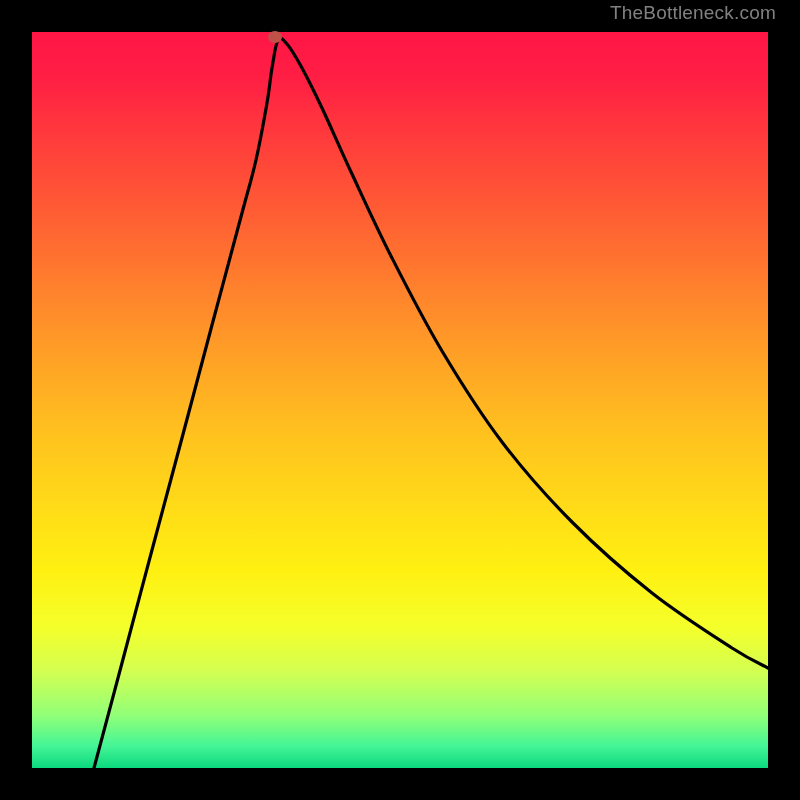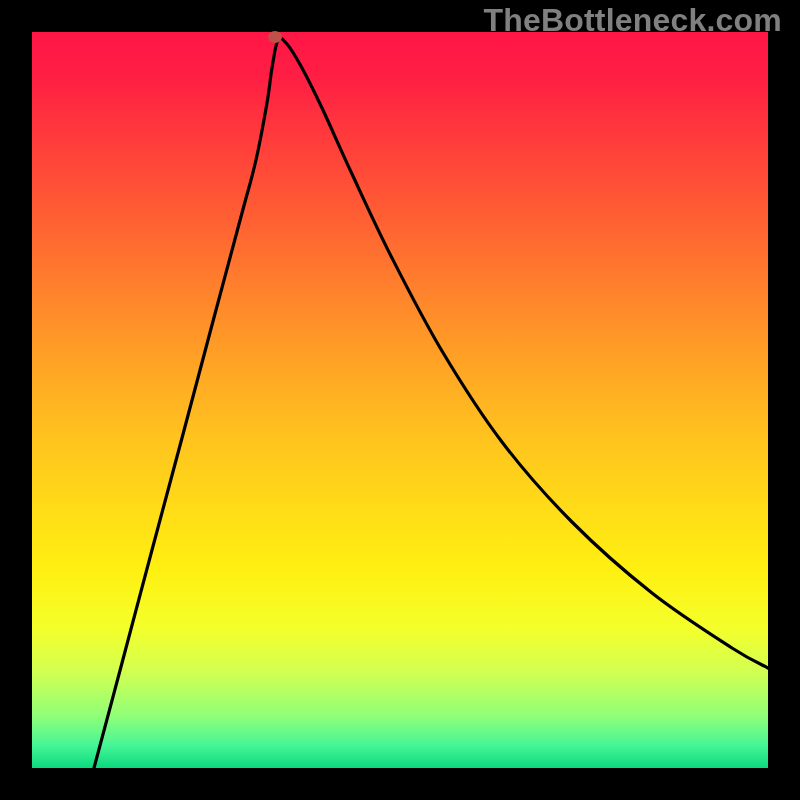--- a/index.html
+++ b/index.html
@@ -13,24 +13,24 @@
   }
   .frame {
     position: relative;
     width: 800px;
     height: 800px;
     background: #000;
   }
   .attribution {
     position: absolute;
     top: 2px;
-    right: 18px;
+    right: 24px;
     color: #808080;
-    font-size: 32px;
-    font-weight: 700;
+    font-size: 19px;
+    font-weight: 400;
     letter-spacing: 0.2px;
   }
   .plot-area {
     position: absolute;
     left: 32px;
     top: 32px;
     width: 736px;
     height: 736px;
     
     background: linear-gradient(to bottom,

